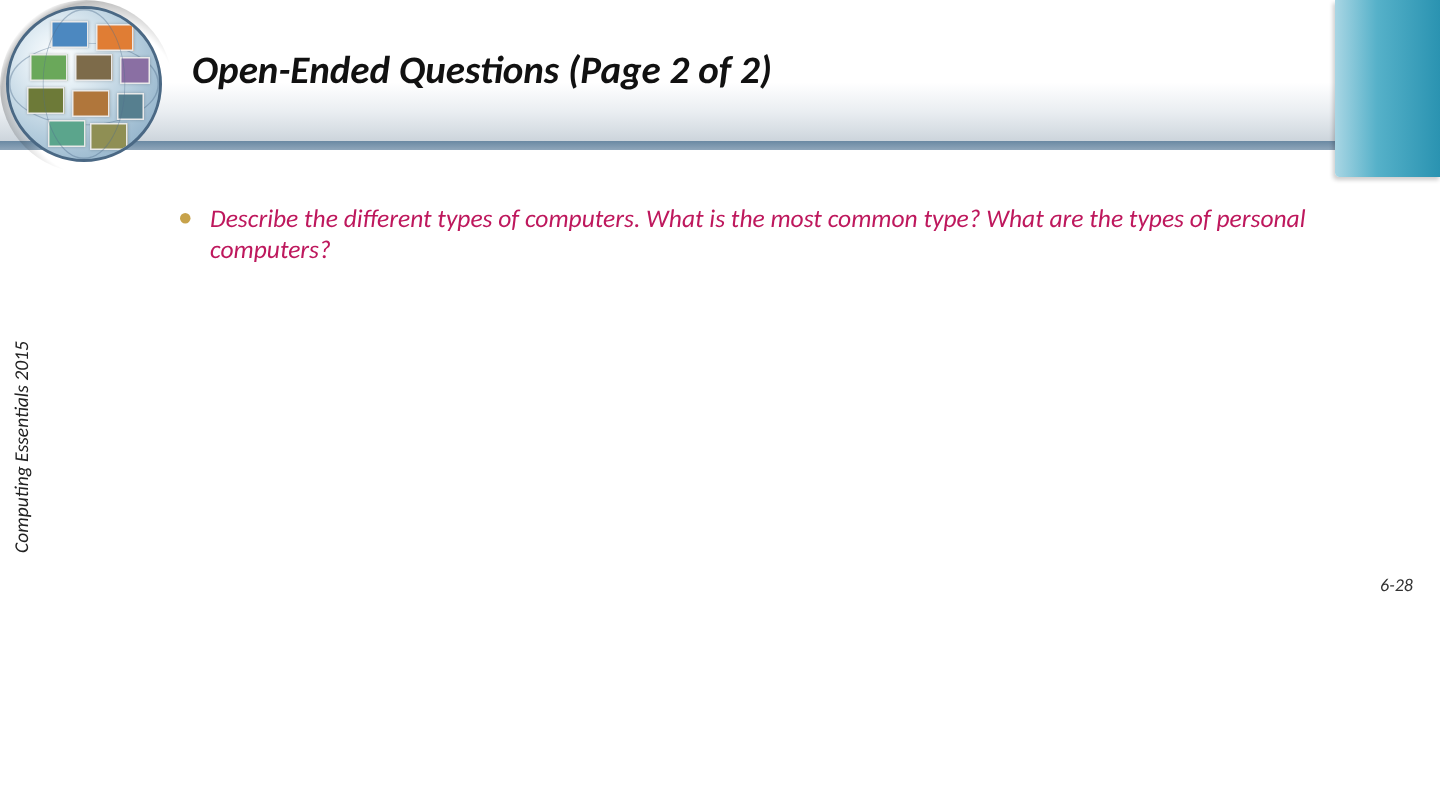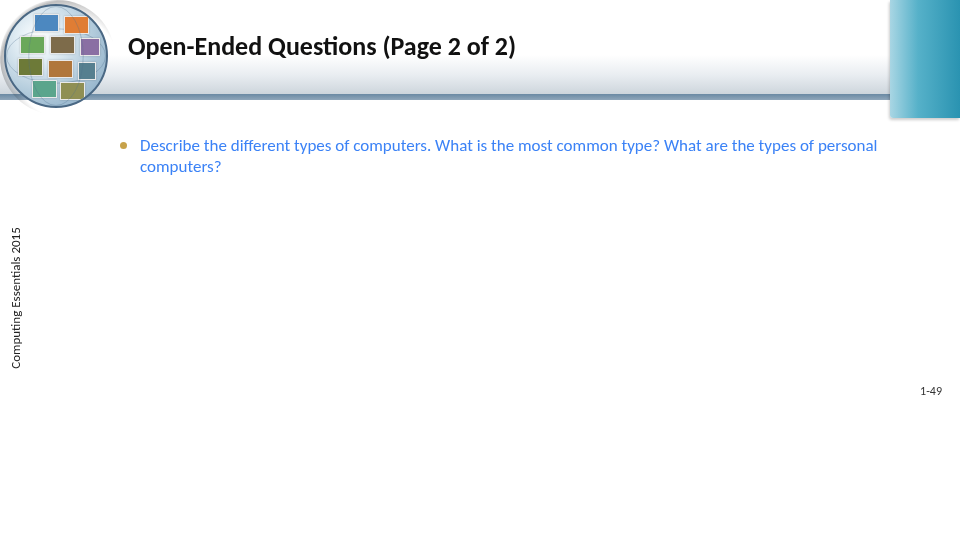--- a/index.html
+++ b/index.html
@@ -1,18 +1,18 @@
 <!DOCTYPE html>
 <html><head>
 <meta charset="utf-8">
 <style>
   * { box-sizing: border-box; margin: 0; padding: 0; }
   html, body { width: 960px; height: 540px; font-family: Calibri, "Segoe UI", Arial, sans-serif; background: #fff; overflow: hidden; }
 
-  .slide { position: relative; width: 960px; height: 408px; background: #fff; }
+  .slide { position: relative; width: 960px; height: 408px; background: #fff; font-style: italic; }
 
   
   .header-band {
     position: absolute;
     top: 0; left: 0; right: 0;
     height: 100px;
     background: linear-gradient(to bottom, #ffffff 0%, #ffffff 55%, #e9edf1 75%, #d6dde3 88%, #c3ccd4 100%);
   }
   .header-rule {
     position: absolute;
@@ -108,21 +108,21 @@
   .body {
     position: absolute;
     top: 135px; left: 120px; right: 60px;
   }
   .bullet {
     position: relative;
     padding-left: 20px;
     margin-bottom: 60px;
     font-size: 17px;
     line-height: 1.25;
-    color: #3b82f6;
+    color: #be185d;
   }
   .bullet::before {
     content: "";
     position: absolute;
     left: 0; top: 7px;
     width: 7px; height: 7px;
     border-radius: 50%;
     background: #c7a24a;
   }
 
@@ -164,14 +164,14 @@
   <div class="left-caption">
     <span>Computing Essentials 2015</span>
   </div>
 
   <div class="body">
     <div class="bullet">
       <span>Describe the different types of computers. What is the most common type? What are the types of personal computers?</span>
     </div>
   </div>
 
-  <div class="pagenum">1-49</div>
+  <div class="pagenum">6-28</div>
 </div>
 
 </body></html>

